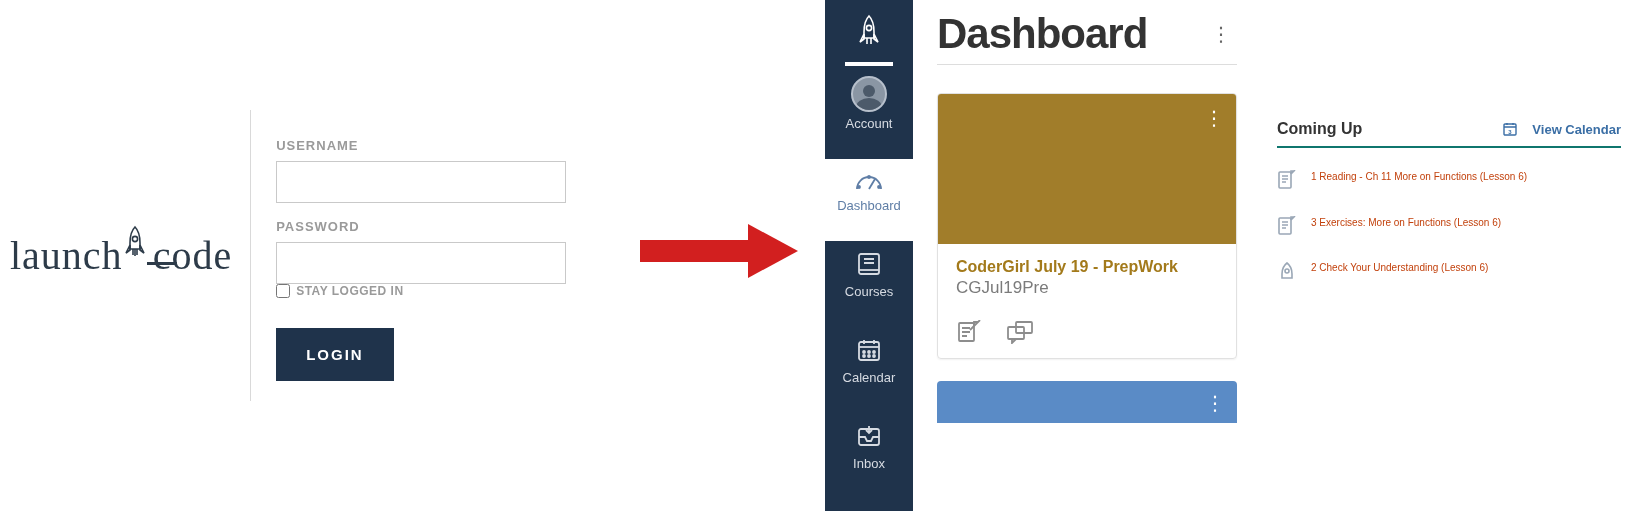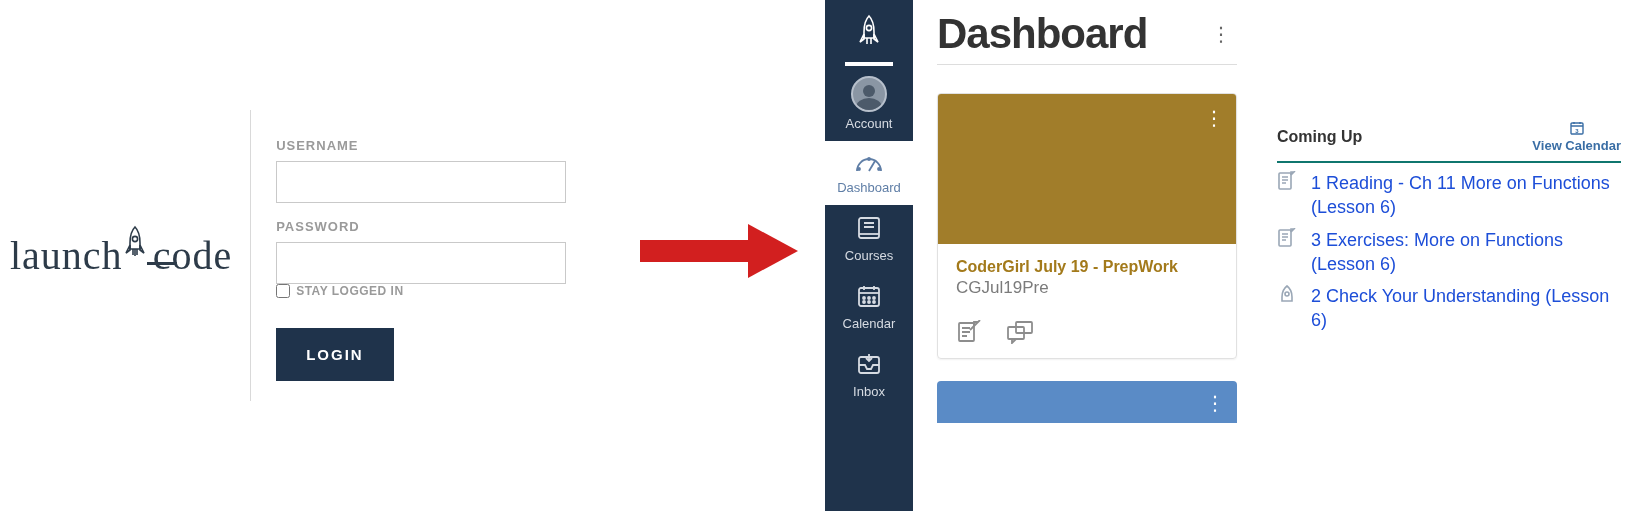--- a/index.html
+++ b/index.html
@@ -111,21 +111,21 @@
     }
     .side-top {
       padding: 14px 0 10px;
       border-bottom: 4px solid #fff;
       width: 48px;
       display: flex;
       justify-content: center;
     }
     .side-item {
       width: 93px;
-      padding: 10px 0 10px;
+      padding: 10px 0 28px;
       text-align: center;
       cursor: pointer;
     }
     .side-item.active {
       background: #fff;
       color: #5f7ea6;
     }
     .side-item .lbl {
       display: block;
       margin-top: 4px;
@@ -189,24 +189,24 @@
       position: relative;
     }
     .card2 .kebab { position: absolute; right: 6px; top: 4px; color: #fff; }
 
     .right-col { flex: 1; padding-top: 110px; }
     .coming-head {
       display: flex; justify-content: space-between; align-items: center;
       border-bottom: 2px solid #0f766e; padding-bottom: 8px;
     }
     .coming-title { font-weight: 700; color: #333; font-size: 16px; }
-    .view-cal { color: #3a6ea5; font-size: 13px; font-weight: 600; display: flex; align-items: center; gap: 2px; cursor: pointer; flex-direction: column; }
+    .view-cal { color: #3a6ea5; font-size: 13px; font-weight: 600; display: flex; align-items: center; gap: 14px; cursor: pointer; }
     .upcoming-item {
-      display: flex; gap: 14px; margin-top: 8px;
-      color: #1d4ed8; font-size: 18px; line-height: 1.35;
+      display: flex; gap: 14px; margin-top: 22px;
+      color: #c2410c; font-size: 10px; line-height: 1.35;
       cursor: pointer;
     }
     .upcoming-item .ic { flex: 0 0 20px; color: #9aa7b6; }
     .more-link {
       margin-top: 28px; color: #6a86a8; font-style: italic; font-size: 13px;
       cursor: pointer;
     }
   </style>
 </head>
 <body>

